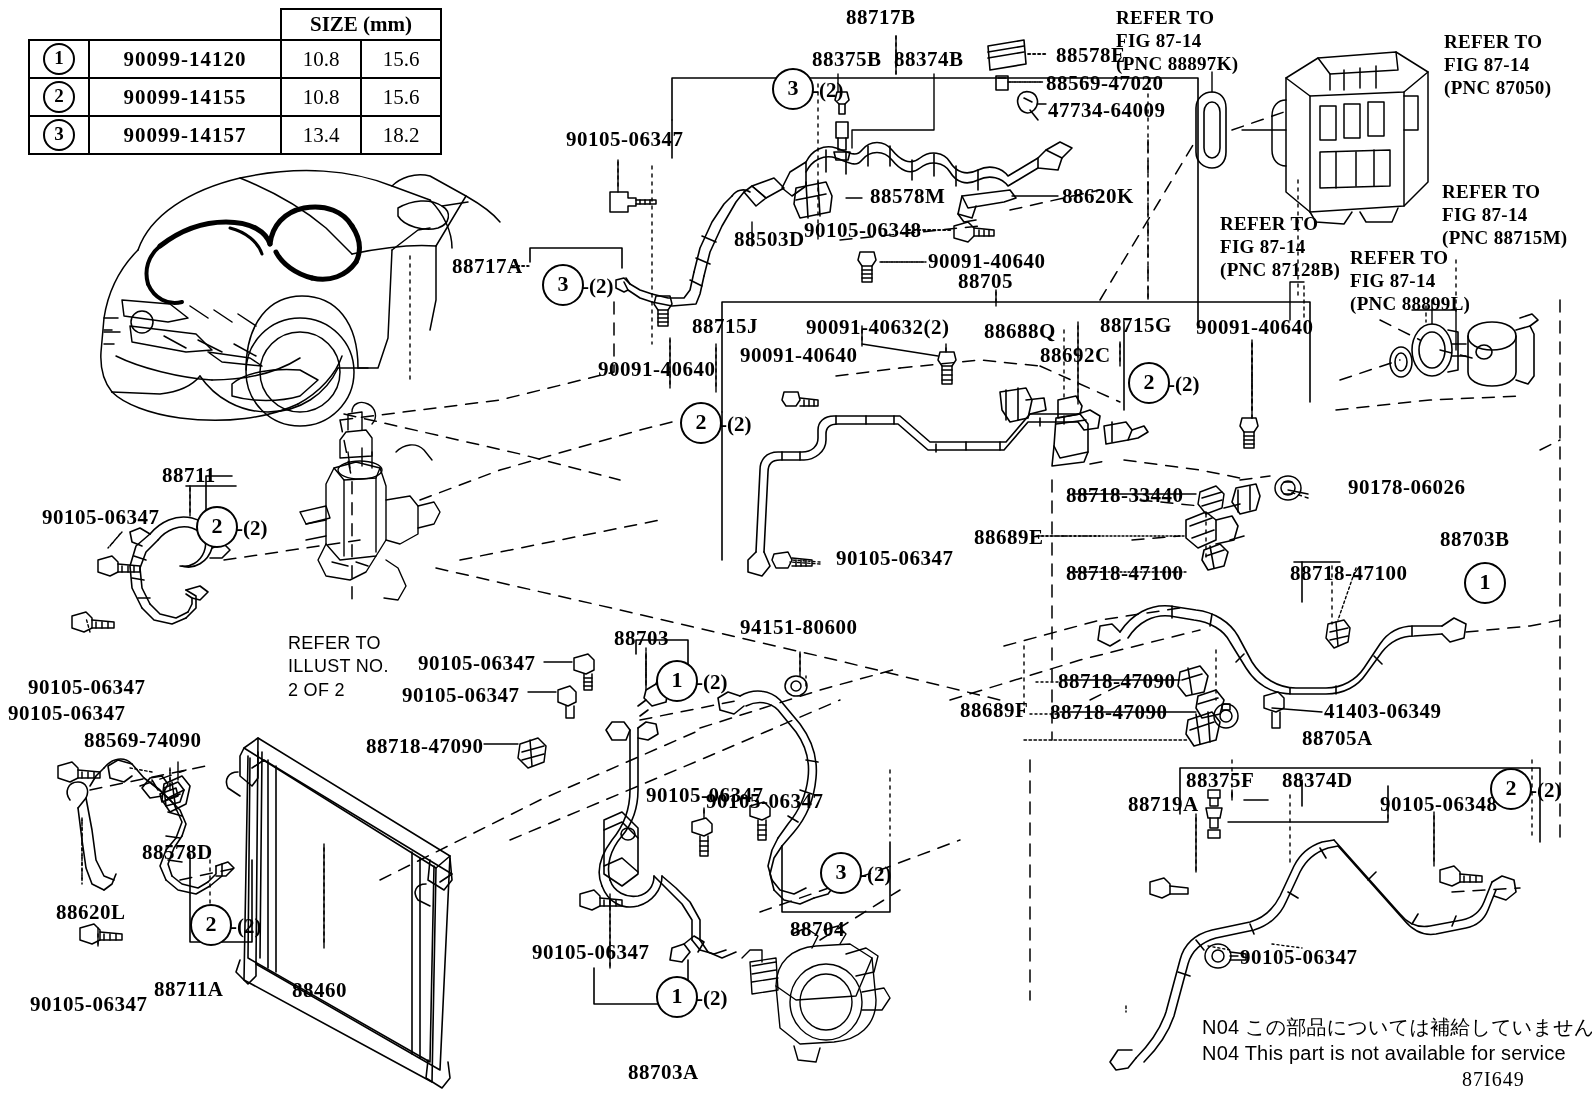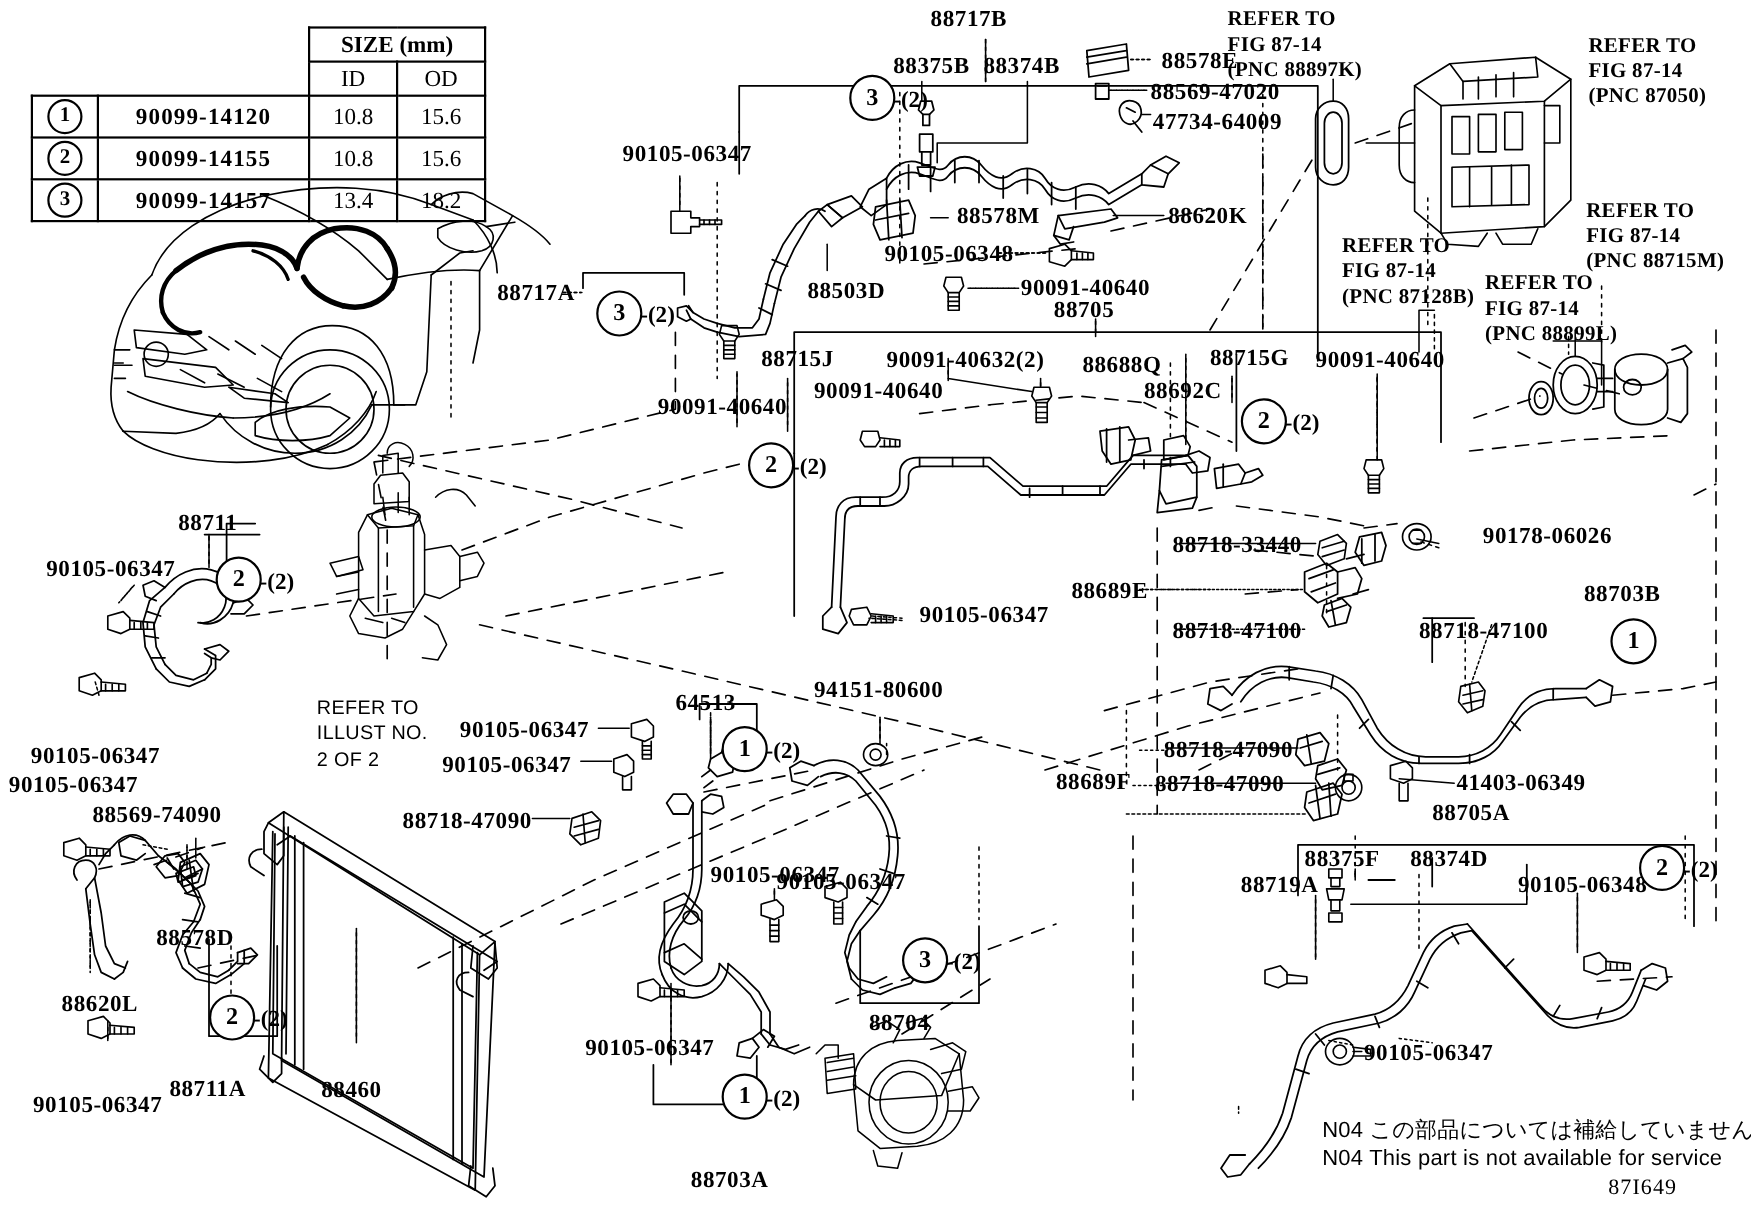--- a/index.html
+++ b/index.html
@@ -10,21 +10,21 @@
        font-weight:bold;font-size:21px;letter-spacing:0.5px;line-height:1.12;}
   .refer{position:absolute;white-space:pre;font-family:"Liberation Serif",serif;
          font-weight:bold;font-size:19px;line-height:1.22;letter-spacing:0.3px;}
   .note{position:absolute;white-space:nowrap;font-family:"Liberation Sans",sans-serif;
         font-size:20px;font-weight:normal;letter-spacing:0.2px;}
   .illustnote{position:absolute;white-space:pre;font-family:"Liberation Sans",sans-serif;
         font-size:18px;line-height:1.3;letter-spacing:0.3px;}
   .figno{position:absolute;font-family:"Liberation Serif",serif;font-size:20px;
          letter-spacing:1px;}
   
-  #sizetable{position:absolute;left:28px;top:24px;border-collapse:collapse;
+  #sizetable{position:absolute;left:28px;top:8px;border-collapse:collapse;
              font-family:"Liberation Serif",serif;font-size:21px;font-weight:bold;}
   #sizetable td,#sizetable th{border:2px solid #000;text-align:center;
              padding:2px 6px;font-weight:bold;}
   #sizetable .idxcell{width:46px;}
   #sizetable .pncell{width:178px;letter-spacing:1px;}
   #sizetable .numcell{width:66px;font-weight:normal;}
   #sizetable .blank{border:0;}
   .circ{display:inline-block;width:28px;height:28px;border:2px solid #000;
         border-radius:50%;line-height:26px;text-align:center;font-size:19px;
         font-weight:bold;font-family:"Liberation Serif",serif;}
@@ -770,26 +770,20 @@
 </svg>
 
 <table id="sizetable">
   <tbody>
         <tr>
     <td class="blank"></td>
     <td class="blank"></td>
     <th colspan="2">SIZE (mm)</th>
   </tr>
   <tr>
-    <td class="blank"></td>
-    <td class="blank"></td>
-    <th class="numcell">ID</th>
-    <th class="numcell">OD</th>
-  </tr>
-  <tr>
     <td class="idxcell"><span class="circ">1</span></td>
     <td class="pncell">90099-14120</td>
     <td class="numcell">10.8</td>
     <td class="numcell">15.6</td>
   </tr>
   <tr>
     <td class="idxcell"><span class="circ">2</span></td>
     <td class="pncell">90099-14155</td>
     <td class="numcell">10.8</td>
     <td class="numcell">15.6</td>
@@ -808,21 +802,21 @@
 <div class="lbl" style="left:894px;top:48px;">88374B</div>
 <div class="lbl" style="left:1056px;top:44px;">88578E</div>
 <div class="lbl" style="left:1046px;top:72px;">88569-47020</div>
 <div class="lbl" style="left:1048px;top:99px;">47734-64009</div>
 <div class="lbl" style="left:566px;top:128px;">90105-06347</div>
 <div class="lbl" style="left:870px;top:185px;">88578M</div>
 <div class="lbl" style="left:1062px;top:185px;">88620K</div>
 <div class="lbl" style="left:804px;top:219px;">90105-06348</div>
 <div class="lbl" style="left:928px;top:250px;">90091-40640</div>
 <div class="lbl" style="left:452px;top:255px;">88717A</div>
-<div class="lbl" style="left:734px;top:253px;">88503D</div>
+<div class="lbl" style="left:734px;top:228px;">88503D</div>
 <div class="lbl" style="left:958px;top:270px;">88705</div>
 <div class="lbl" style="left:692px;top:315px;">88715J</div>
 <div class="lbl" style="left:806px;top:316px;">90091-40632(2)</div>
 <div class="lbl" style="left:740px;top:344px;">90091-40640</div>
 <div class="lbl" style="left:984px;top:320px;">88688Q</div>
 <div class="lbl" style="left:1100px;top:314px;">88715G</div>
 <div class="lbl" style="left:1196px;top:316px;">90091-40640</div>
 <div class="lbl" style="left:1040px;top:344px;">88692C</div>
 <div class="lbl" style="left:598px;top:358px;">90091-40640</div>
 <div class="lbl" style="left:836px;top:547px;">90105-06347</div>
@@ -831,21 +825,21 @@
 <div class="lbl" style="left:42px;top:506px;">90105-06347</div>
 <div class="lbl" style="left:28px;top:676px;">90105-06347</div>
 <div class="lbl" style="left:8px;top:702px;">90105-06347</div>
 <div class="lbl" style="left:84px;top:729px;">88569-74090</div>
 <div class="lbl" style="left:142px;top:841px;">88578D</div>
 <div class="lbl" style="left:56px;top:901px;">88620L</div>
 <div class="lbl" style="left:30px;top:993px;">90105-06347</div>
 <div class="lbl" style="left:154px;top:978px;">88711A</div>
 <div class="lbl" style="left:292px;top:979px;">88460</div>
 
-<div class="lbl" style="left:614px;top:627px;">64513</div>
+<div class="lbl" style="left:614px;top:627px;">88703</div>
 <div class="lbl" style="left:418px;top:652px;">90105-06347</div>
 <div class="lbl" style="left:402px;top:684px;">90105-06347</div>
 <div class="lbl" style="left:366px;top:735px;">88718-47090</div>
 <div class="lbl" style="left:740px;top:616px;">94151-80600</div>
 <div class="lbl" style="left:706px;top:790px;">90105-06347</div>
 <div class="lbl" style="left:646px;top:784px;">90105-06347</div>
 <div class="lbl" style="left:790px;top:918px;">88704</div>
 <div class="lbl" style="left:532px;top:941px;">90105-06347</div>
 <div class="lbl" style="left:628px;top:1061px;font-family:Liberation Serif, serif;">88703A</div>
 

